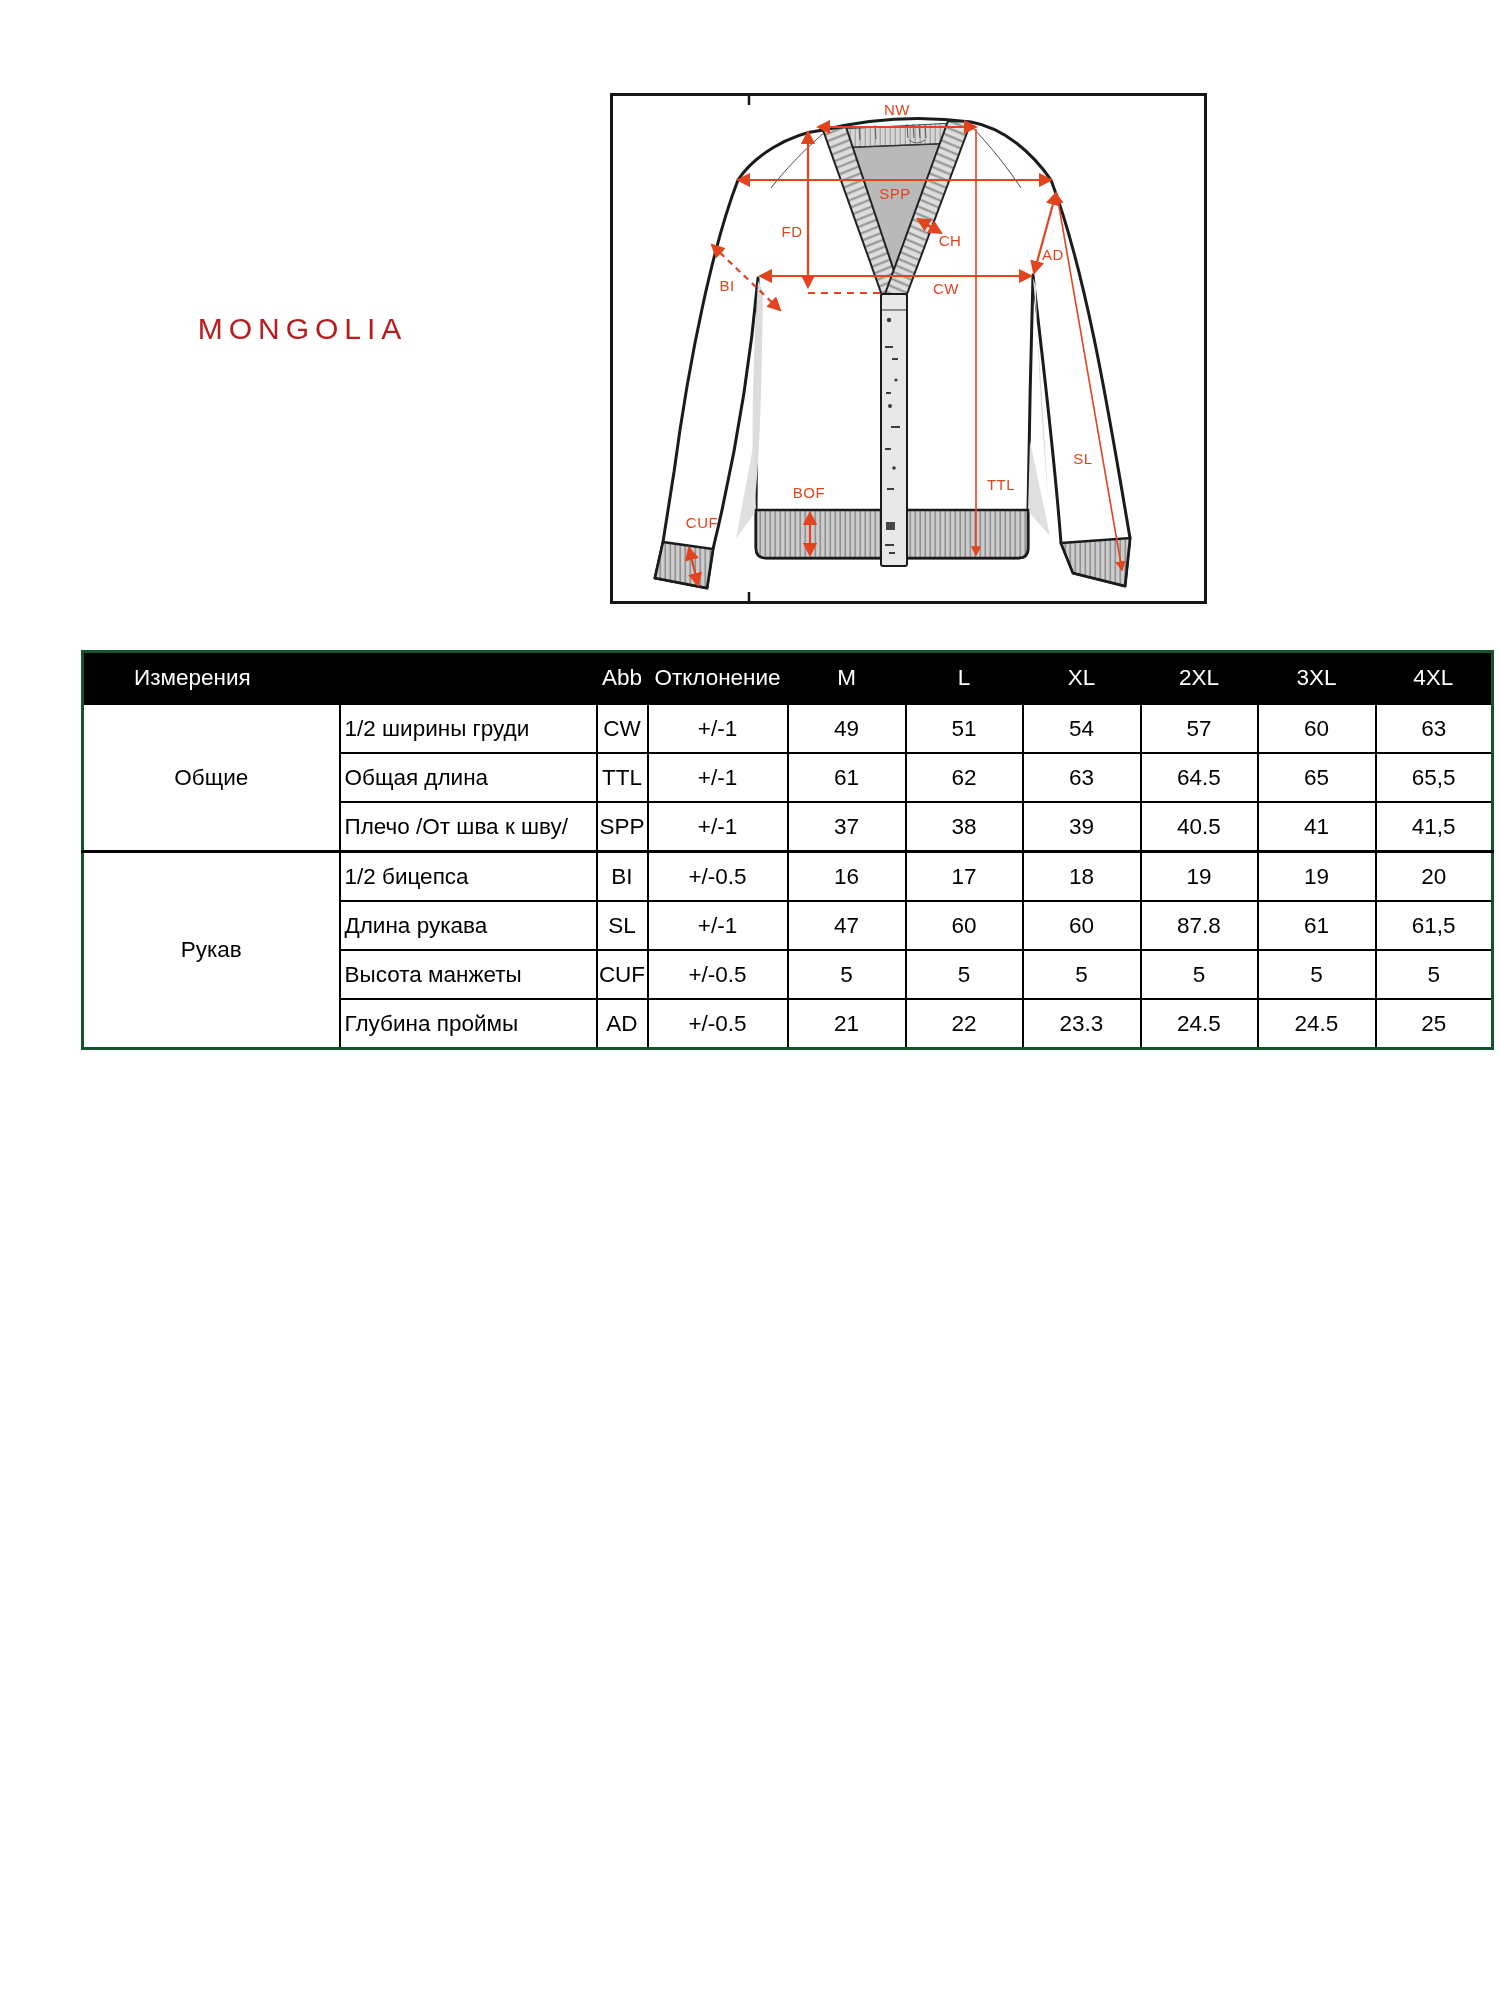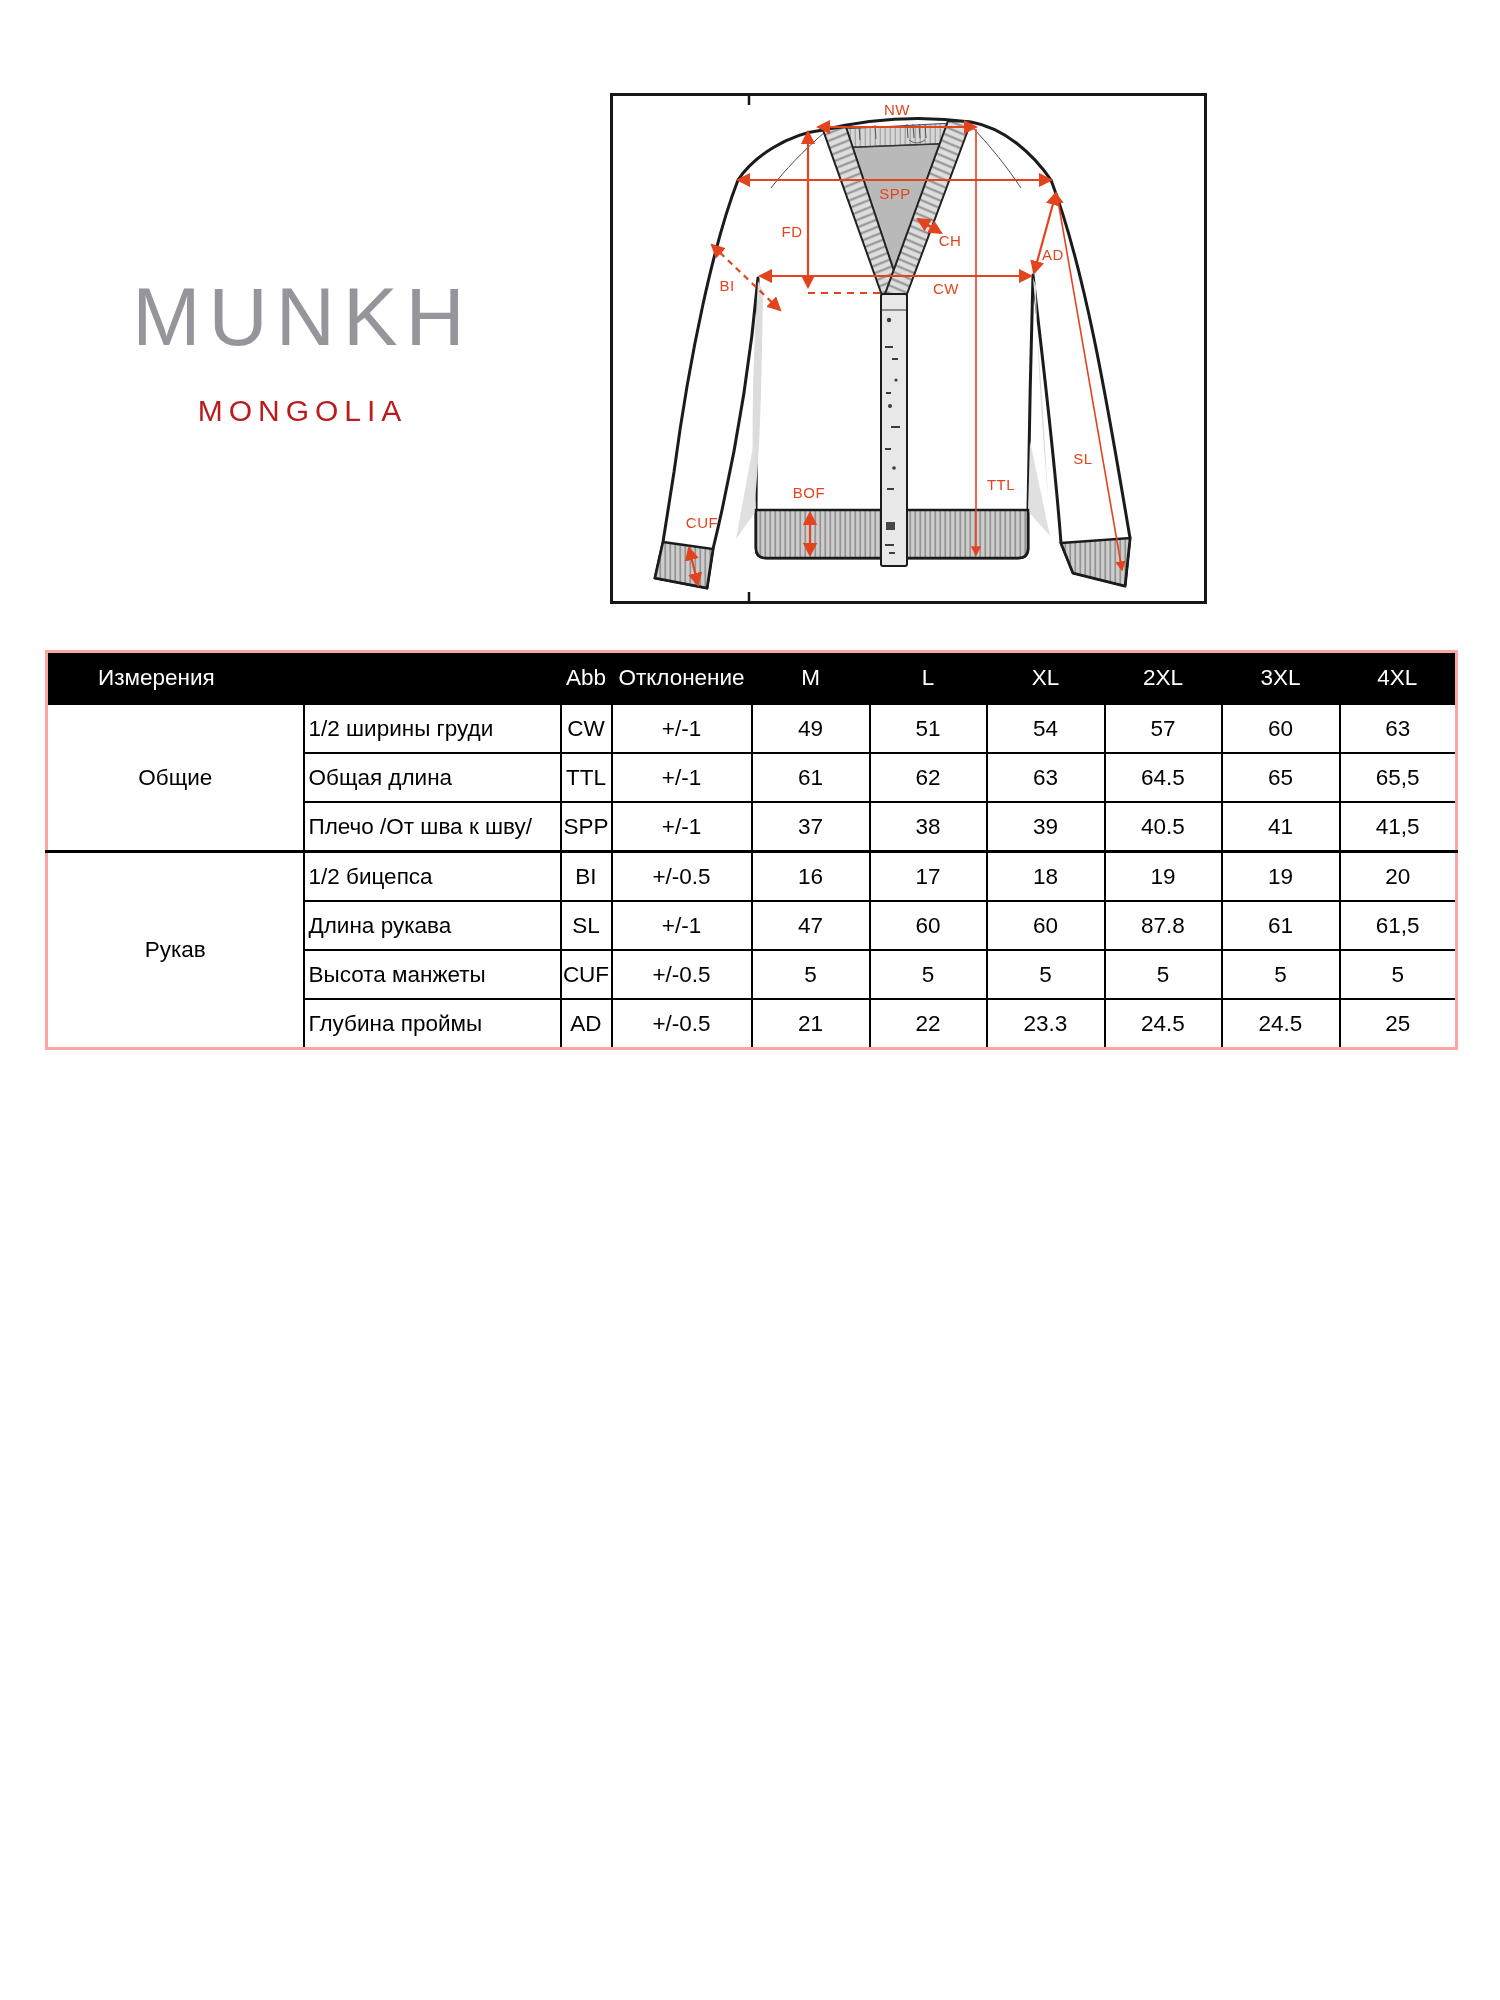--- a/index.html
+++ b/index.html
@@ -36,28 +36,27 @@
   table.size-table th{
     background:#000;color:#fff;font-weight:400;height:50px;
     border:none;padding:0;
   }
   table.size-table th.h-meas{text-align:left;padding-left:50px;}
   table.size-table td{
     border:2px solid #000;height:47px;text-align:center;
     padding:0;vertical-align:middle;background:#fff;
   }
   table.size-table td.c-name{text-align:left;padding-left:4px;}
-  table.size-table{border:3px solid #fca5a5;}
+  table.size-table{border:3px solid #14532d;margin-left:36px;}
   tr.group-sep td{border-top:3px solid #000;}
 </style>
 </head>
 <body>
 
 <div class="logo">
-  <div class="logo-brand">MUNKH</div>
   <div class="logo-sub">MONGOLIA</div>
 </div>
 
 <div class="diagram">
   <svg viewBox="0 0 591 505" aria-hidden="true">
     <defs>
       <pattern id="ribV" width="5" height="8" patternUnits="userSpaceOnUse">
         <rect width="5" height="8" fill="#cdcdcd"></rect>
         <rect x="1.4" width="1.7" height="8" fill="#939393"></rect>
       </pattern>

